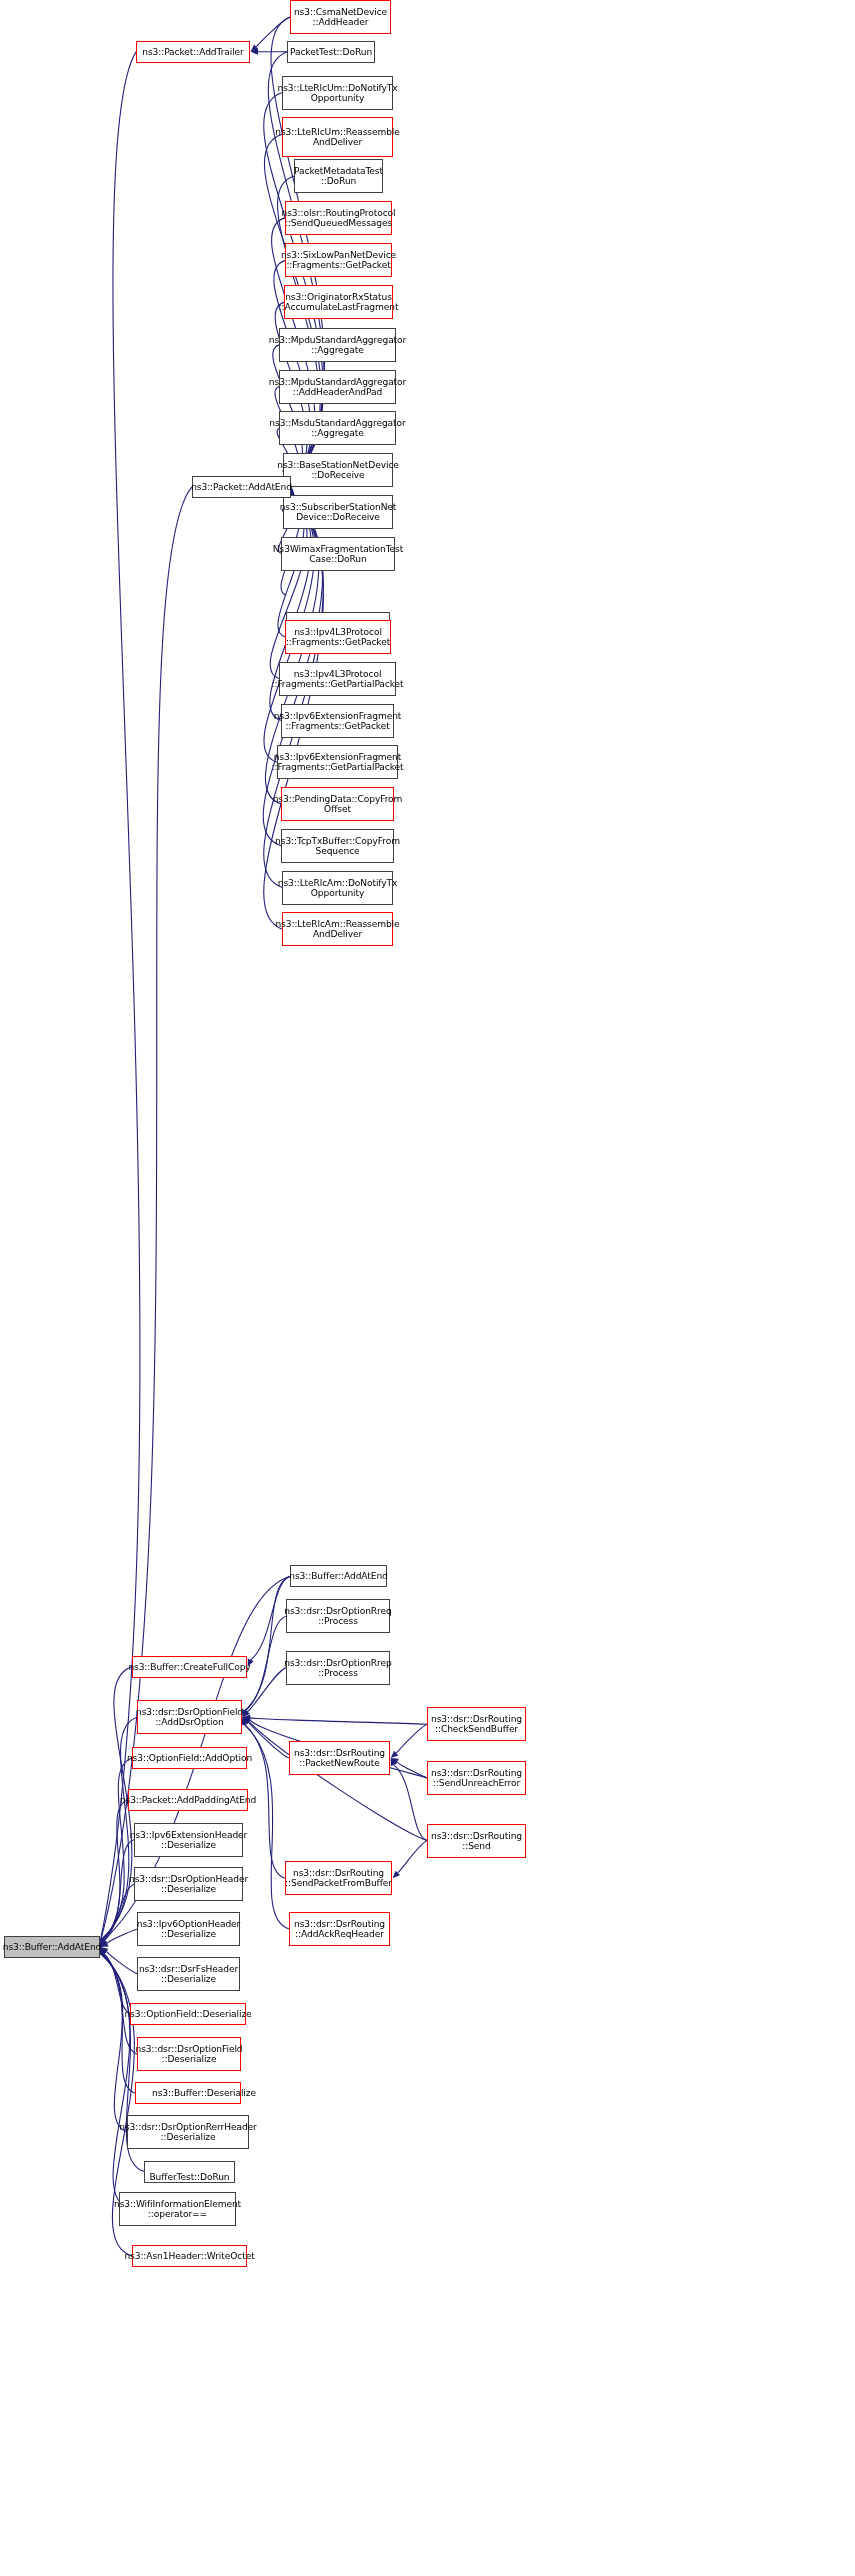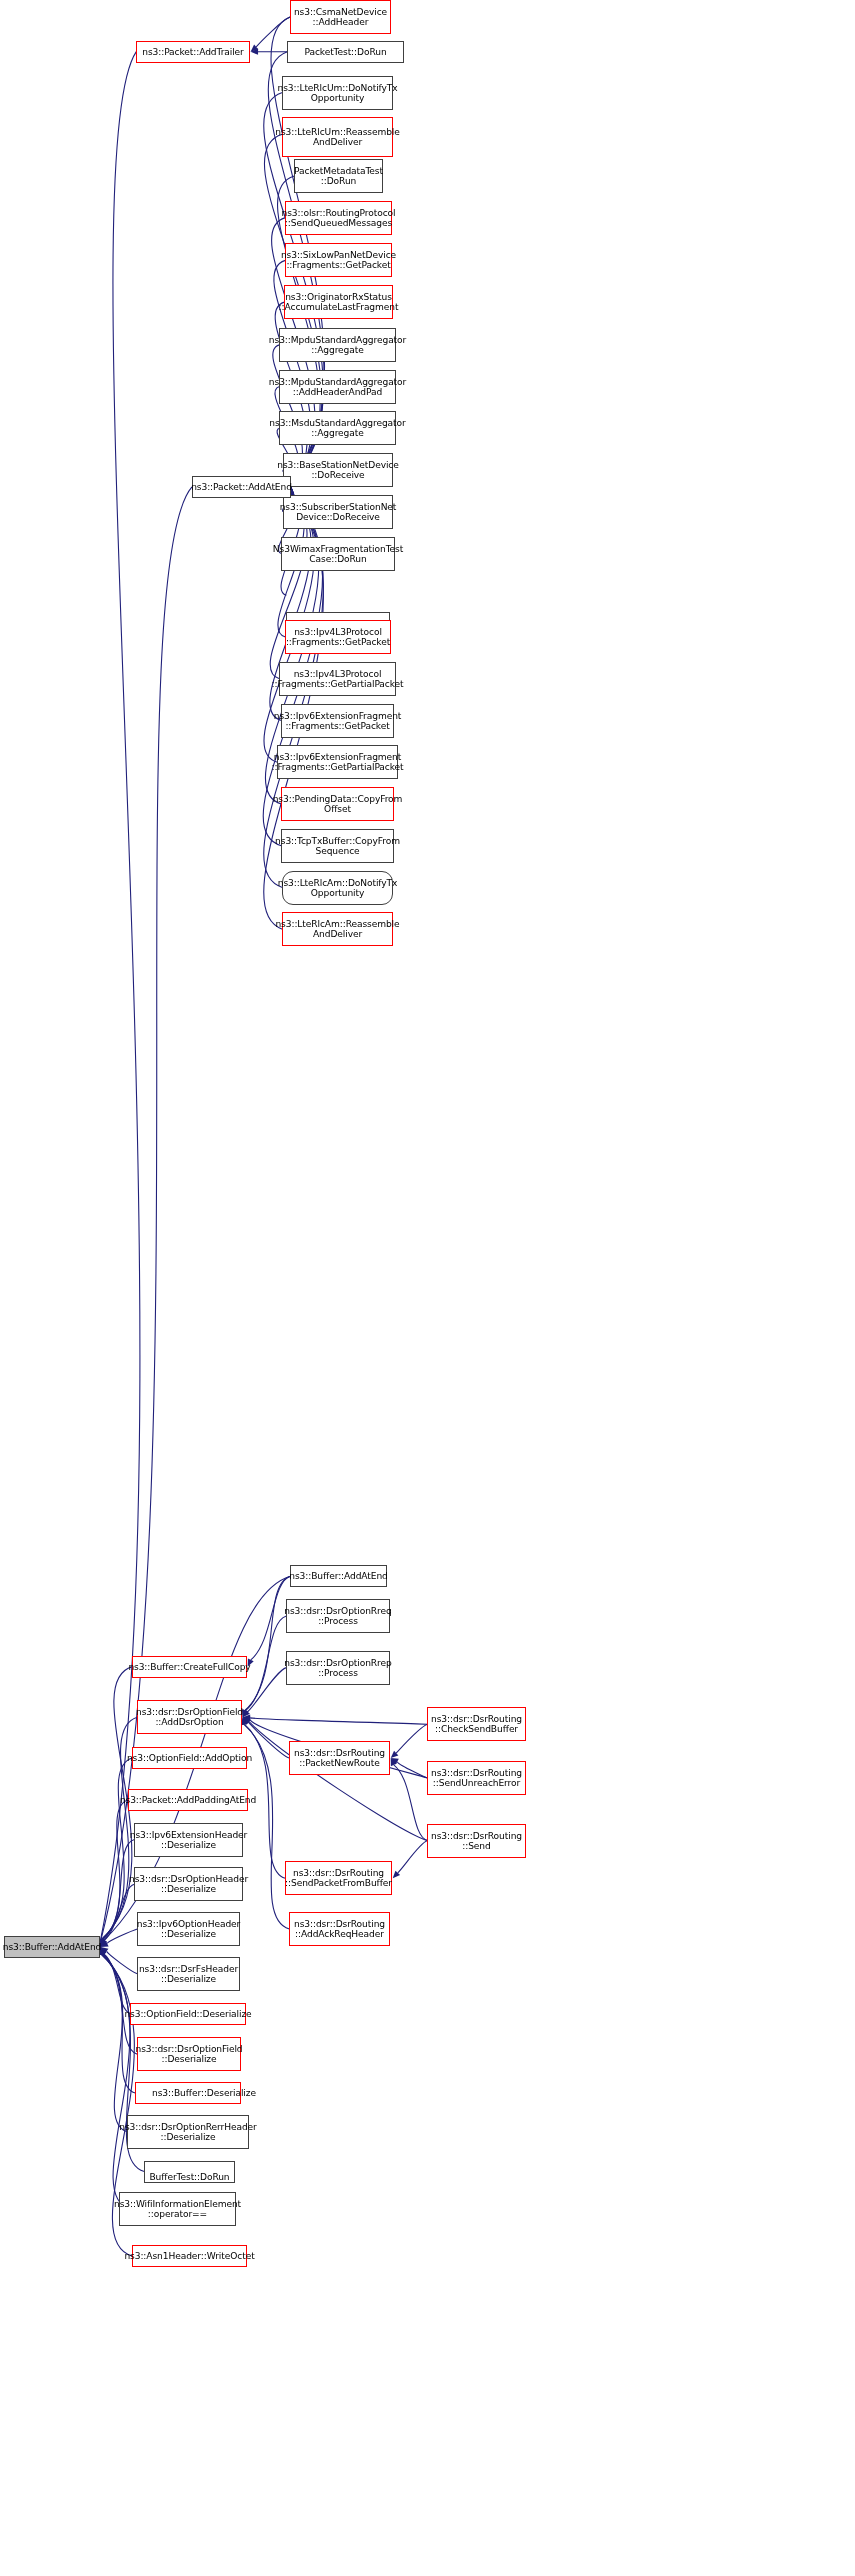--- a/index.html
+++ b/index.html
@@ -131,21 +131,21 @@
       <polygon points="101,1959 105.5742906458652,1965.7502492611127 99.29224166164622,1966.9733030456507" fill="#20207a"></polygon>
       <path d="M131,2223 C75.82399999999998,2207.16 176.24,2032.92 101.84682266033215,1966.452039410923" fill="none" stroke="#20207a" stroke-width="1.1"></path>
       <polygon points="101,1959 105.02635947565925,1966.090728409181 98.66728584500505,1966.8133504126647" fill="#20207a"></polygon>
       <path d="M133,2270 C68.00099999999999,2251.34 189.635,2046.08 101.76765125848422,1966.4606106683937" fill="none" stroke="#20207a" stroke-width="1.1"></path>
       <polygon points="101,1959 104.95084514366546,1966.1330794647738 98.58445737330298,1966.7881418720135" fill="#20207a"></polygon>
     </svg>
   <div id="nodes">
       <div class="node red" style="left: 136px; top: 41px; width: 114px; height: 22px;"><span>ns3::Packet::AddTrailer</span></div>
       <div class="node red" style="left: 290px; top: 0px; width: 101px; height: 34px;"><span>ns3::CsmaNetDevice
 ::AddHeader</span></div>
-      <div class="node" style="left: 287px; top: 41px; width: 117px; height: 22px; text-align: center;"><span>PacketTest::DoRun</span></div>
+      <div class="node" style="left: 287px; top: 41px; width: 88px; height: 22px; text-align: center;"><span>PacketTest::DoRun</span></div>
       <div class="node" style="left: 282px; top: 76px; width: 111px; height: 34px;"><span>ns3::LteRlcUm::DoNotifyTx
 Opportunity</span></div>
       <div class="node red" style="left: 282px; top: 117px; width: 111px; height: 40px;"><span>ns3::LteRlcUm::Reassemble
 AndDeliver</span></div>
       <div class="node" style="left: 294px; top: 159px; width: 89px; height: 34px;"><span>PacketMetadataTest
 ::DoRun</span></div>
       <div class="node red" style="left: 285px; top: 201px; width: 107px; height: 34px;"><span>ns3::olsr::RoutingProtocol
 ::SendQueuedMessages</span></div>
       <div class="node red" style="left: 285px; top: 243px; width: 107px; height: 34px;"><span>ns3::SixLowPanNetDevice
 ::Fragments::GetPacket</span></div>
@@ -170,21 +170,21 @@
       <div class="node" style="left: 279px; top: 662px; width: 117px; height: 34px;"><span>ns3::Ipv4L3Protocol
 ::Fragments::GetPartialPacket</span></div>
       <div class="node" style="left: 281px; top: 704px; width: 113px; height: 34px;"><span>ns3::Ipv6ExtensionFragment
 ::Fragments::GetPacket</span></div>
       <div class="node" style="left: 277px; top: 745px; width: 121px; height: 34px;"><span>ns3::Ipv6ExtensionFragment
 ::Fragments::GetPartialPacket</span></div>
       <div class="node red" style="left: 281px; top: 787px; width: 113px; height: 34px;"><span>ns3::PendingData::CopyFrom
 Offset</span></div>
       <div class="node" style="left: 281px; top: 829px; width: 113px; height: 34px;"><span>ns3::TcpTxBuffer::CopyFrom
 Sequence</span></div>
-      <div class="node" style="left: 282px; top: 871px; width: 111px; height: 34px; border-radius: 11px;"><span>ns3::LteRlcAm::DoNotifyTx
+      <div class="node" style="left: 282px; top: 871px; width: 111px; height: 34px;"><span>ns3::LteRlcAm::DoNotifyTx
 Opportunity</span></div>
       <div class="node red" style="left: 282px; top: 912px; width: 111px; height: 34px;"><span>ns3::LteRlcAm::Reassemble
 AndDeliver</span></div>
       <div class="node" style="left: 192px; top: 476px; width: 99px; height: 22px;"><span>ns3::Packet::AddAtEnd</span></div>
       <div class="node" style="left: 290px; top: 1565px; width: 97px; height: 22px;"><span>ns3::Buffer::AddAtEnd</span></div>
       <div class="node" style="left: 286px; top: 1599px; width: 104px; height: 34px;"><span>ns3::dsr::DsrOptionRreq
 ::Process</span></div>
       <div class="node" style="left: 286px; top: 1651px; width: 104px; height: 34px;"><span>ns3::dsr::DsrOptionRrep
 ::Process</span></div>
       <div class="node red" style="left: 132px; top: 1656px; width: 115px; height: 22px;"><span>ns3::Buffer::CreateFullCopy</span></div>

